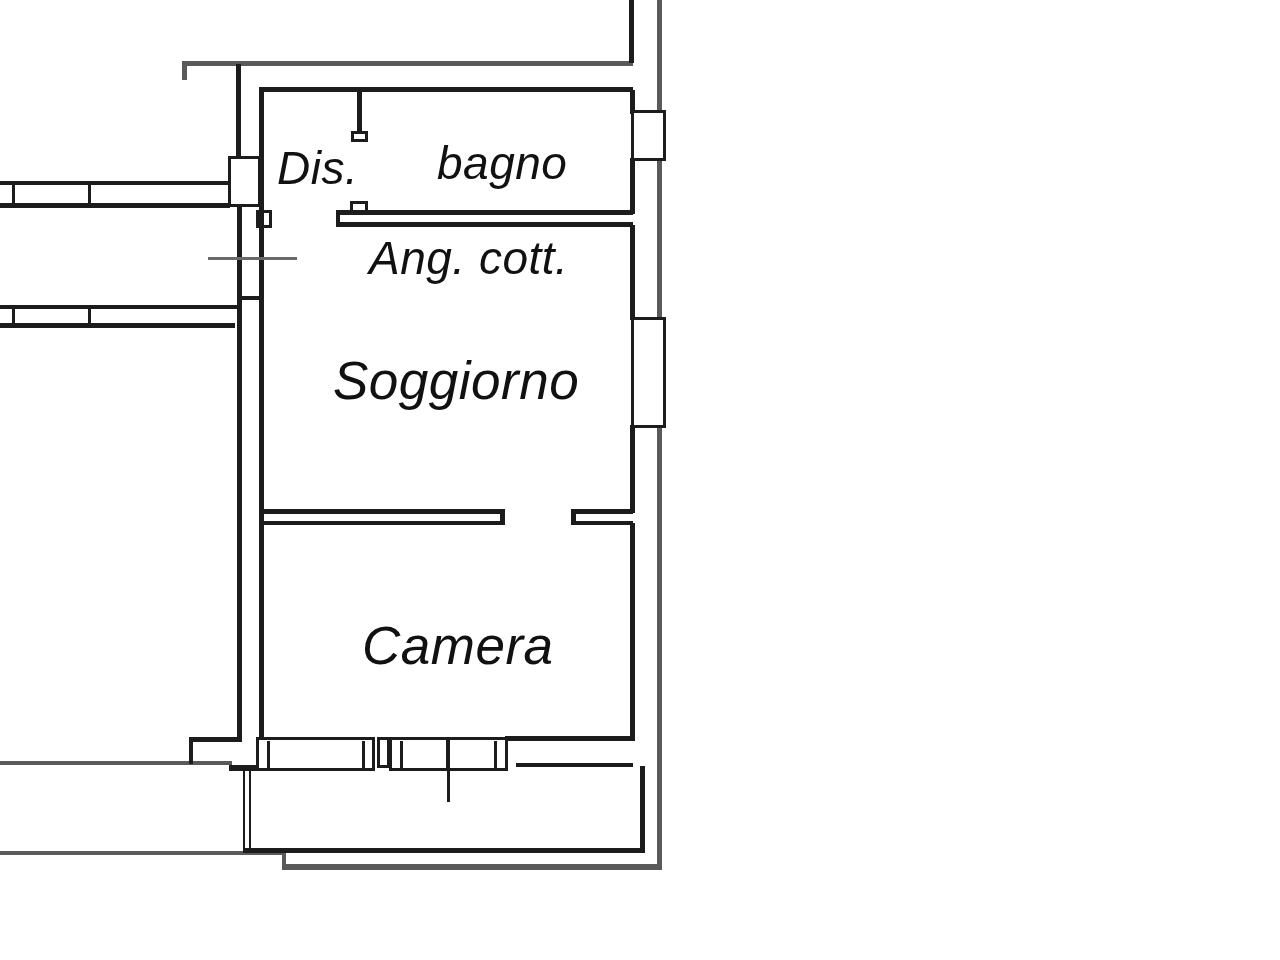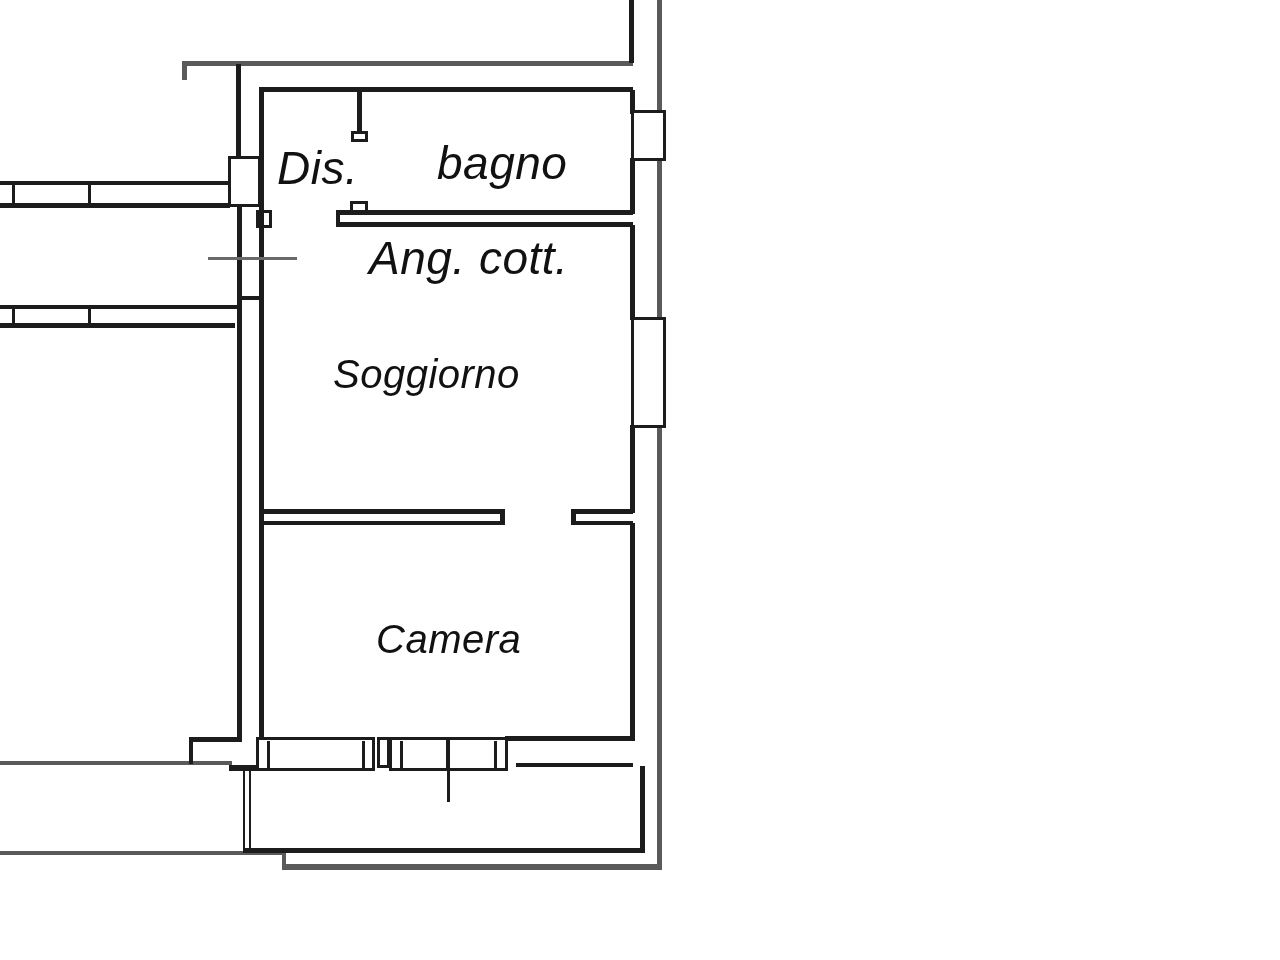--- a/index.html
+++ b/index.html
@@ -22,21 +22,21 @@
   }
   .lbl{
     position:absolute;
     font-style:italic;
     color:#111111;
     white-space:nowrap;
     line-height:1;
     letter-spacing:0.5px;
   }
   .lbl-sm{font-size:46px;}
-  .lbl-lg{font-size:40px;}
+  .lbl-lg{font-size:53px;}
 </style>
 </head>
 <body>
 
 <div id="stage">
 
   <div class="ln g" style="left:182px;top:61px;width:451px;height:5px;"></div>
   <div class="ln g" style="left:182px;top:61px;width:5px;height:19px;"></div>
   <div class="ln g" style="left:657px;top:0px;width:5px;height:867px;"></div>
   <div class="ln g" style="left:282px;top:864px;width:380px;height:6px;"></div>
@@ -104,15 +104,15 @@
 
   <div class="ln b" style="left:243px;top:766px;width:2px;height:86px;"></div>
   <div class="ln b" style="left:249px;top:766px;width:2px;height:86px;"></div>
   <div class="ln b" style="left:640px;top:766px;width:5px;height:86px;"></div>
   <div class="ln b" style="left:243px;top:848px;width:402px;height:5px;"></div>
 
   <div class="lbl lbl-sm" style="left:277px;top:145px;">Dis.</div>
   <div class="lbl lbl-sm" style="left:437px;top:140px;">bagno</div>
   <div class="lbl lbl-sm" style="left:369px;top:235px;">Ang. cott.</div>
   <div class="lbl lbl-lg" style="left:333px;top:354px;">Soggiorno</div>
-  <div class="lbl lbl-lg" style="left:376px;top:619px;">Camera</div>
+  <div class="lbl lbl-lg" style="left:362px;top:619px;">Camera</div>
 
 </div>
 
 </body></html>

